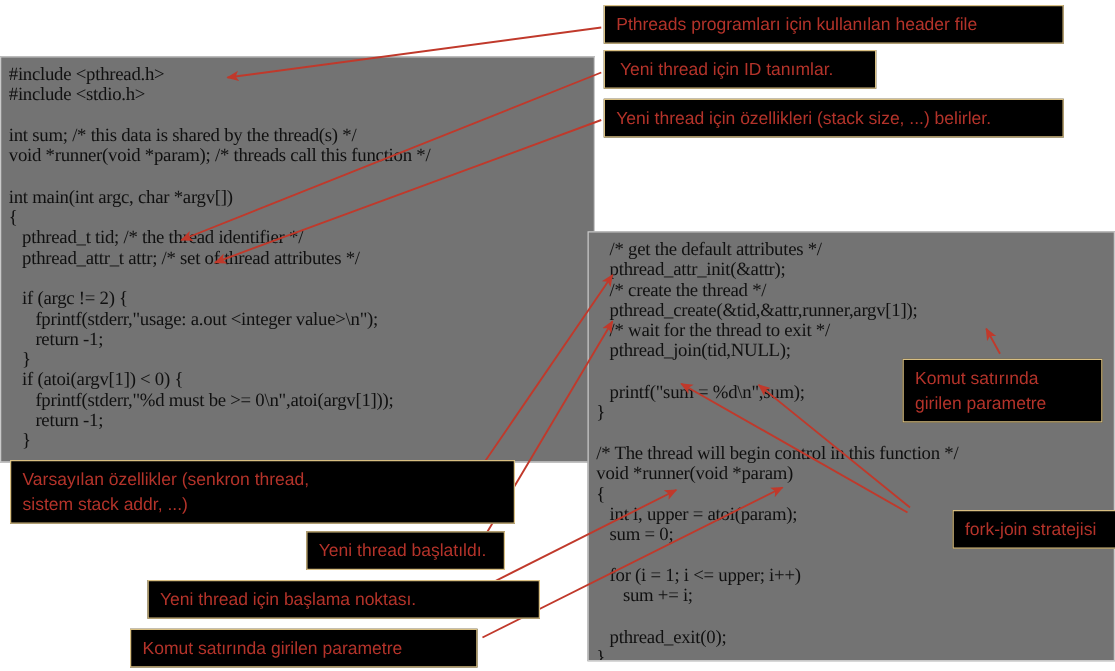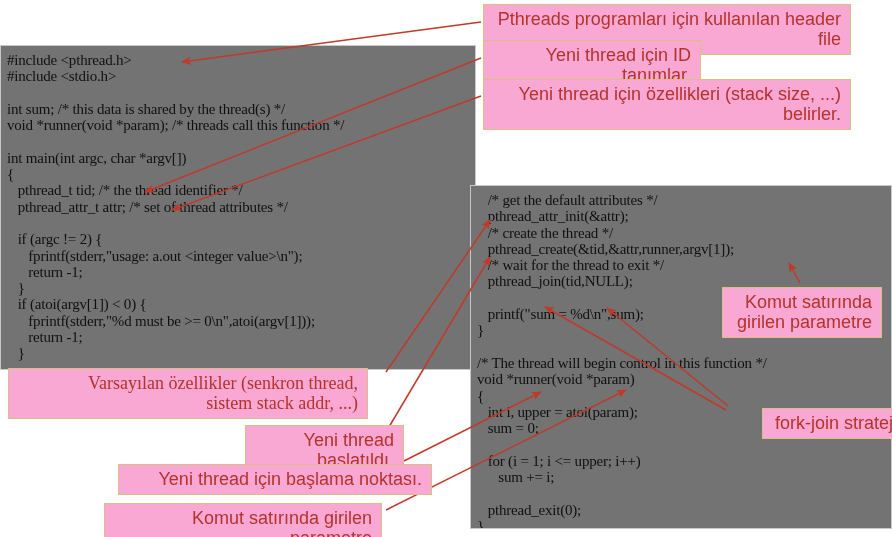--- a/index.html
+++ b/index.html
@@ -44,39 +44,38 @@
     left: 470px;
     top: 185px;
     width: 422px;
     height: 344px;
     padding: 6px 0 0 6px;
   }
 
   
   .callout {
     position: absolute;
-    background: #f9a8d4;
+    background: #000000;
     border: 1px solid #d8bf82;
     box-sizing: border-box;
     color: #b4332a;
     font-family: "Liberation Sans", sans-serif;
-    font-size: 18px;
+    font-size: 14px;
     line-height: 20px;
     padding: 4px 9px 5px 9px;
     z-index: 3;
     white-space: pre-line;
-    text-align: right;
   }
 
   #cal-header-file   { left: 483px; top: 4px;   width: 368px; }
   #cal-thread-id     { left: 483px; top: 40px;  width: 218px; padding-left: 12px; }
   #cal-thread-attrs  { left: 483px; top: 79px;  width: 368px; }
   #cal-cmdline-right { left: 722px; top: 287px; width: 160px; }
   #cal-fork-join     { left: 762px; top: 408px; width: 158px; }
-  #cal-default-attrs { left: 8px;   top: 368px; width: 360px; font-family: Liberation Serif, serif; }
+  #cal-default-attrs { left: 8px;   top: 368px; width: 404px; }
   #cal-thread-start  { left: 197px; top: 425px; width: 159px; margin-left: 48px; }
   #cal-start-point   { left: 118px; top: 464px; width: 314px; }
   #cal-cmdline-left  { left: 104px; top: 503px; width: 278px; }
 
   
   #arrow-layer {
     position: absolute;
     left: 0;
     top: 0;
     width: 892px;

